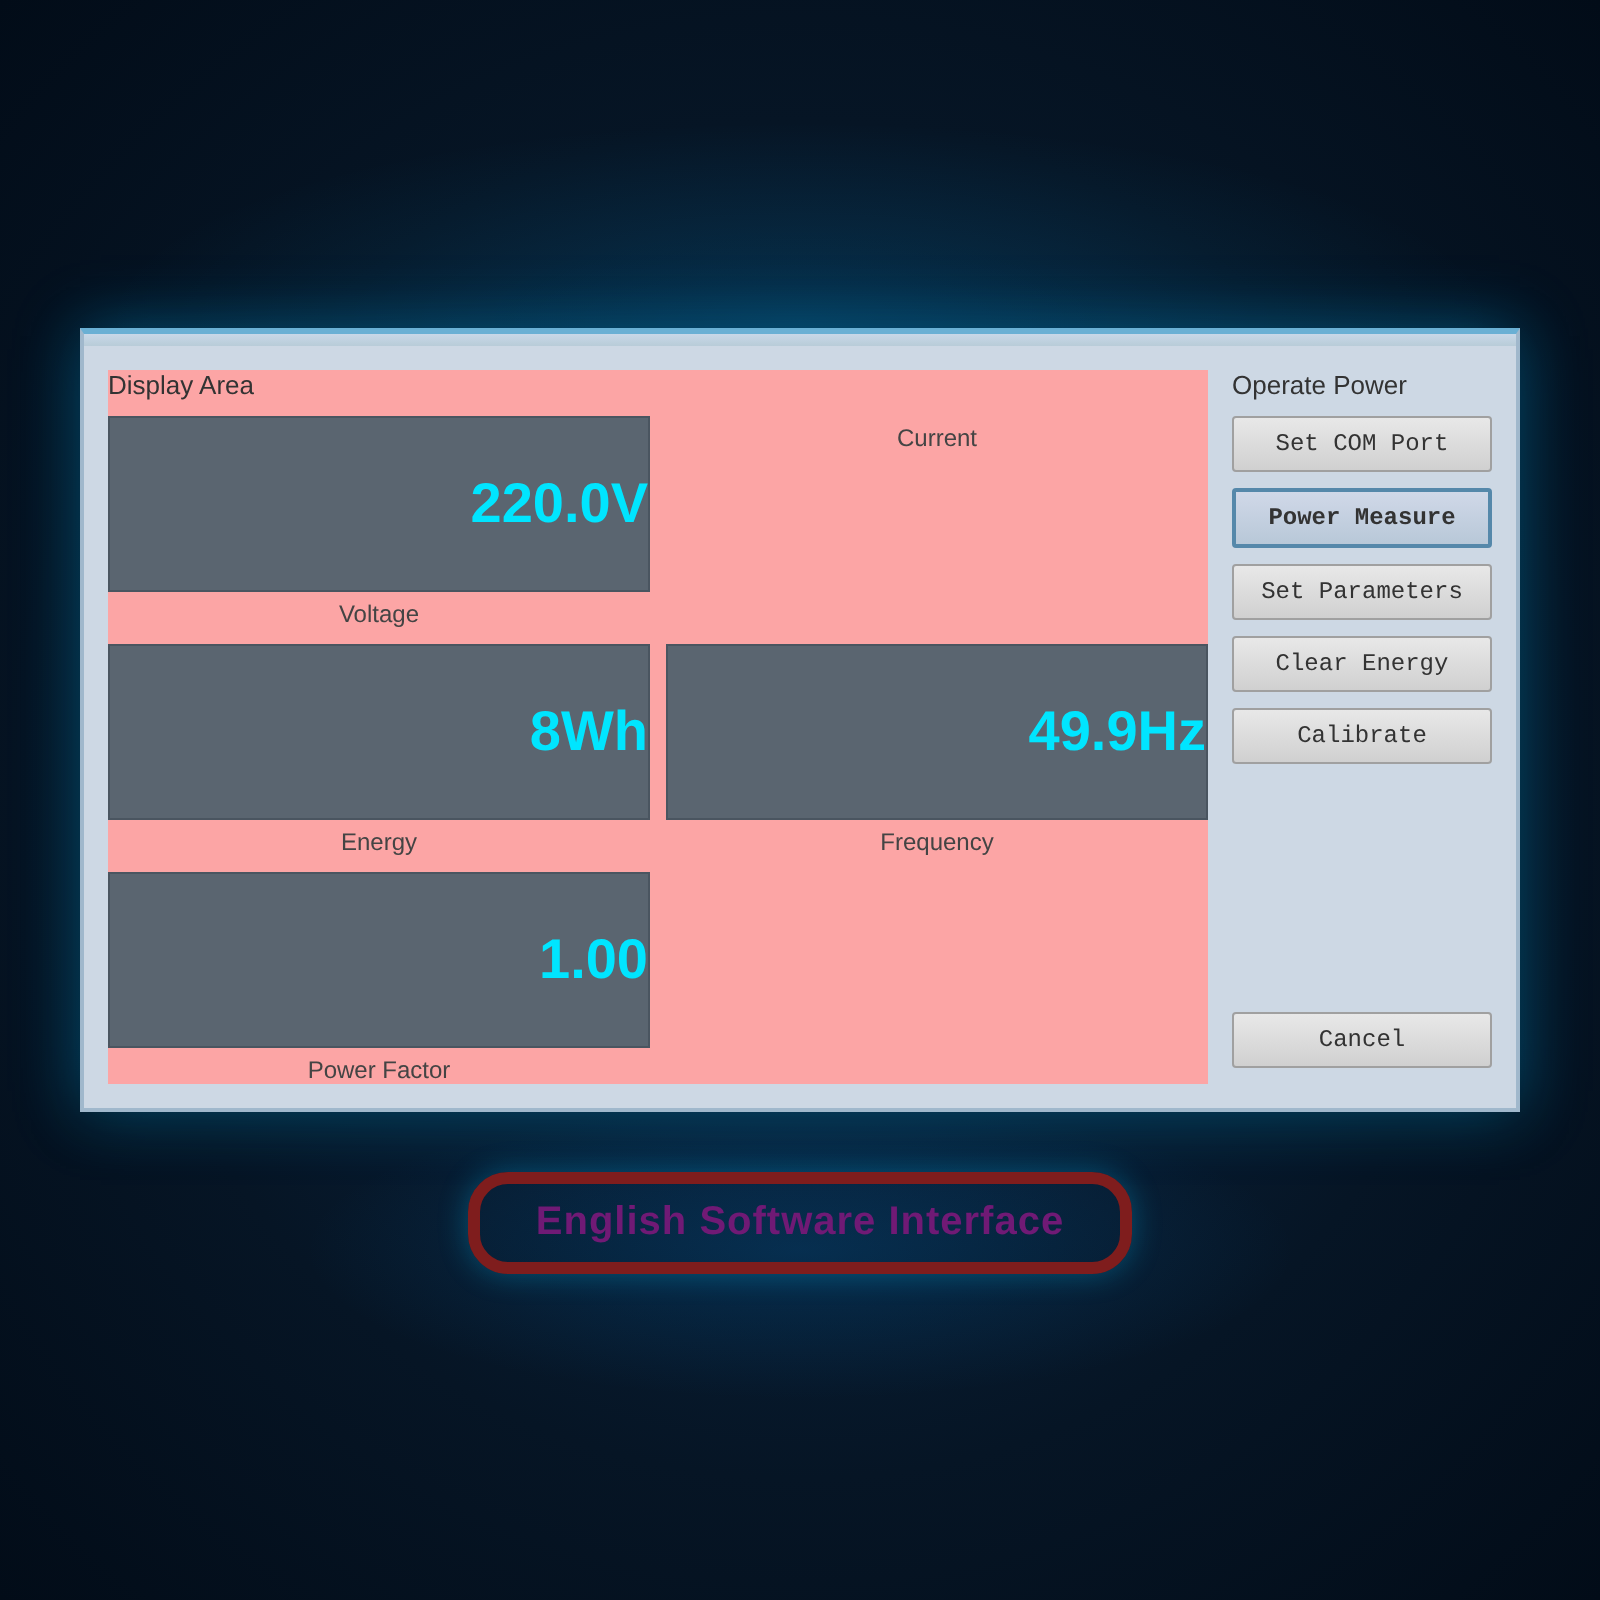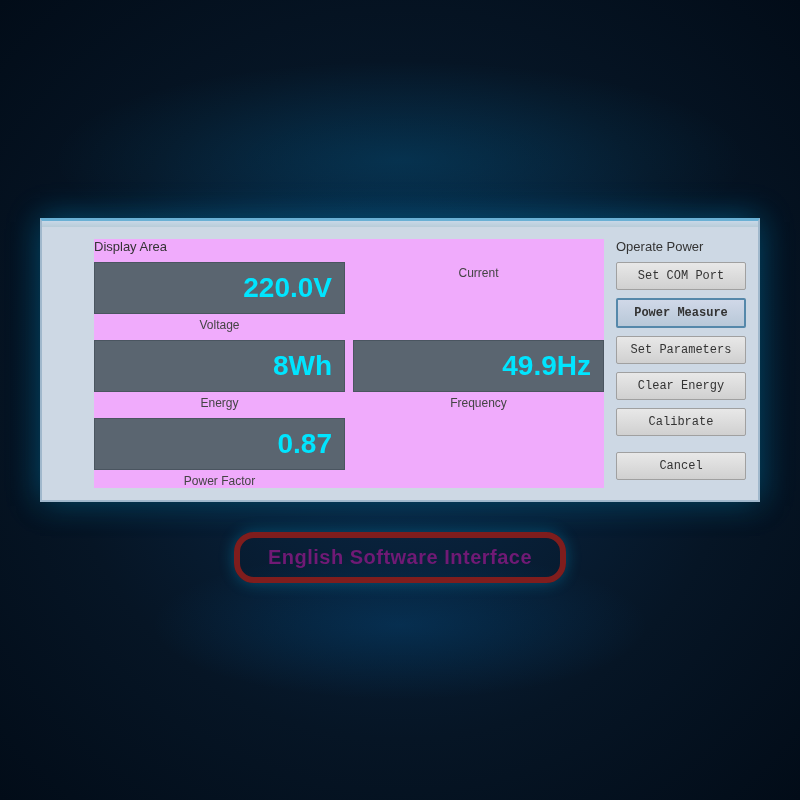--- a/index.html
+++ b/index.html
@@ -62,22 +62,21 @@
     .window-content {
       display: flex;
       padding: 12px;
       gap: 12px;
       background: #cdd8e4;
     }
 
     
     .display-area {
       flex: 1;
-      background: #f0abfc;
-      margin-left: 40px;
+      background: #fca5a5;
     }
 
     .display-area-title {
       font-size: 13px;
       color: #333;
       margin-bottom: 8px;
       font-weight: normal;
     }
 
     .meters-grid {
@@ -87,26 +86,25 @@
     }
 
     .meter-cell {
       display: flex;
       flex-direction: column;
       align-items: center;
     }
 
     .meter-display {
       width: 100%;
-      height: 52px;
+      height: 88px;
       background: #5a6570;
       display: flex;
       align-items: center;
       justify-content: flex-end;
-      padding-right: 12px;
       border: 1px solid #4a5560;
     }
 
     .meter-value {
       font-size: 28px;
       font-weight: bold;
       color: #00e5ff;
       font-family: Arial, sans-serif;
     }
 
@@ -213,21 +211,21 @@
 
         <div class="meter-cell">
           <div class="meter-display">
             <span class="meter-value">49.9Hz</span>
           </div>
           <span class="meter-label">Frequency</span>
         </div>
 
         <div class="meter-cell">
           <div class="meter-display">
-            <span class="meter-value">0.87</span>
+            <span class="meter-value">1.00</span>
           </div>
           <span class="meter-label">Power Factor</span>
         </div>
 
       </div>
     </div>
 
     <div class="operate-area">
       <div class="operate-area-title">Operate Power</div>
 

